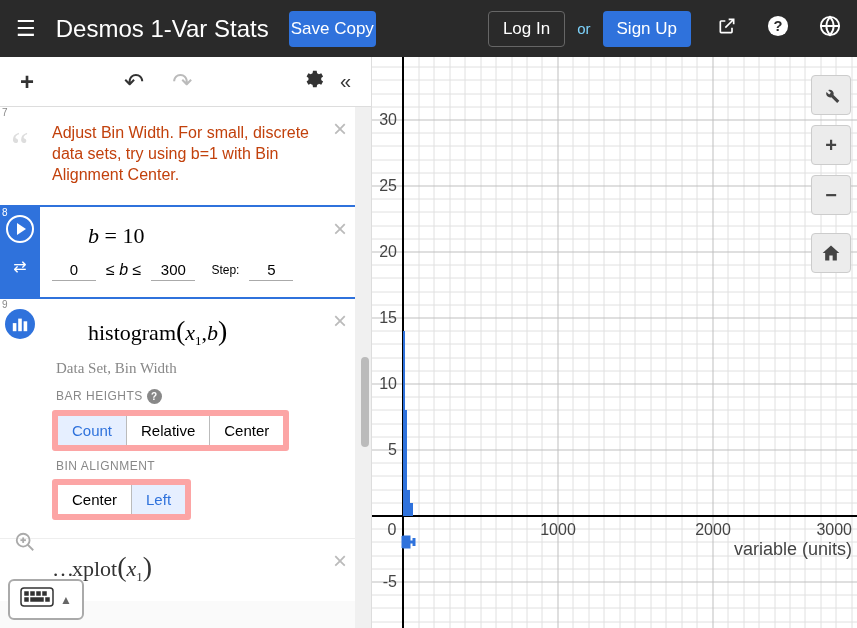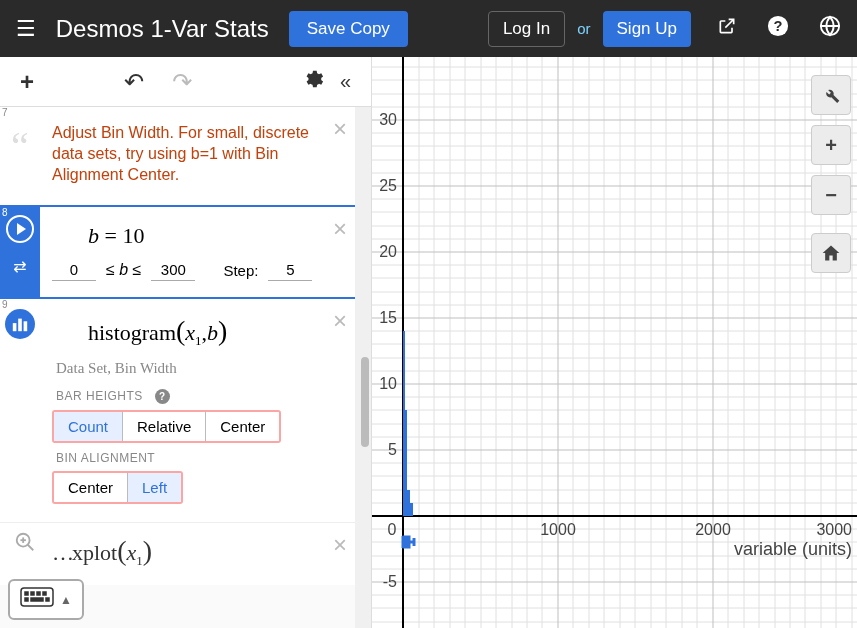--- a/index.html
+++ b/index.html
@@ -1,21 +1,21 @@
 <!DOCTYPE html>
 <html><head>
 <meta charset="utf-8">
 <style>
   * { box-sizing: border-box; margin: 0; padding: 0; }
   body { width: 857px; height: 628px; font-family: Arial, sans-serif; overflow: hidden; background: #fff; }
 
   .header { background: #2a2a2a; height: 57px; display: flex; align-items: center; padding: 0 12px; gap: 12px; }
   .menu-icon { color: #fff; font-size: 22px; cursor: pointer; padding: 4px; }
   .title { color: #fff; font-size: 24px; font-weight: 400; flex-shrink: 0; margin-left: 4px; }
-  .save-btn { background: #2f72dc; color: #fff; border: none; padding: 8px 18px; border-radius: 4px; font-size: 17px; font-weight: 500; cursor: pointer; margin-left: 8px; }
+  .save-btn { background: #2f72dc; color: #fff; border: none; padding: 8px 2px; border-radius: 4px; font-size: 17px; font-weight: 500; cursor: pointer; margin-left: 8px; }
   .header-spacer { flex: 1; }
   .login-btn { background: transparent; color: #fff; border: 1px solid #666; padding: 7px 14px; border-radius: 4px; font-size: 17px; font-weight: 500; cursor: pointer; }
   .or-text { color: #7dd3fc; font-size: 15px; }
   .signup-btn { background: #2f72dc; color: #fff; border: none; padding: 8px 14px; border-radius: 4px; font-size: 17px; font-weight: 500; cursor: pointer; }
   .header-icon { color: #fff; font-size: 20px; cursor: pointer; padding: 4px; margin-left: 10px; }
 
   .main { display: flex; height: 571px; position: relative; }
   .sidebar { width: 372px; border-right: 1px solid #ddd; display: flex; flex-direction: column; background: #fafafa; }
 
   .toolbar { height: 50px; display: flex; align-items: center; padding: 0 10px; border-bottom: 1px solid #ddd; background: #fff; }
@@ -40,30 +40,30 @@
   .expr-selected { background:#fff; border-top:2px solid #2f72dc; border-bottom:2px solid #2f72dc; }
   .expr-selected .expr-icon-col { background:#2f72dc; }
   .play-circle { width:28px; height:28px; border:2px solid #fff; border-radius:50%; display:flex; align-items:center; justify-content:center; color:#fff; margin-top:2px; }
   .play-triangle { width:0; height:0; border-left:9px solid #fff; border-top:6px solid transparent; border-bottom:6px solid transparent; margin-left:2px; }
   .swap-icon { color:#fff; font-size:16px; margin-top:14px; }
 
   .math-expr { font-family: 'Times New Roman', serif; font-size: 22px; font-style: italic; padding: 10px 4px 6px; margin-left: 36px; }
   .slider-row { display:flex; align-items:center; gap:10px; padding: 4px 4px 10px; font-size:15px; }
   .slider-row input { width:44px; border:none; border-bottom:1px solid #aaa; text-align:center; font-size:15px; padding:2px 0; }
   .leq { font-size:16px; }
-  .step-label { font-size: 15px; margin-left: 18px; }
+  .step-label { font-size: 12px; margin-left: 6px; }
 
   .hist-icon { width:30px; height:30px; border-radius:50%; background:#2f72dc; display:flex; align-items:center; justify-content:center; margin-top:4px; }
   .hist-icon svg { width:18px; height:18px; }
 
   .caption { font-size:15px; color:#888; padding:4px 4px;font-family:Liberation Serif, serif; }
-  .section-label { font-size:12px; color:#888; padding: 8px 4px 6px; letter-spacing:0.5px; display:flex; align-items:center; gap:12px; }
+  .section-label { font-size:12px; color:#888; padding: 8px 4px 6px; letter-spacing:0.5px; display:flex; align-items:center; gap:4px; }
   .help-circle { display:inline-flex; align-items:center; justify-content:center; width:15px; height:15px; border-radius:50%; background:#888; color:#fff; font-size:10px; font-weight:bold; }
 
-  .seg-group { display:flex; border:2px solid #fca5a5; border-radius:3px; overflow:hidden; width: fit-content; }
+  .seg-group { display:flex; border:6px solid #fca5a5; border-radius:3px; overflow:hidden; width: fit-content; }
   .seg-btn { border:none; background:#fff; padding:6px 14px; font-size:15px; cursor:pointer; border-right:1px solid #bbb; }
   .seg-btn:last-child { border-right:none; }
   .seg-btn.active { background:#e6efff; color:#2f72dc; }
 
   .zoom-fit { position:absolute; left:14px; bottom:70px; font-size:20px; color:#aaa; cursor:pointer; }
 
   .keypad-btn { position:absolute; left:8px; bottom:8px; background:#fff; border:2px solid #aaa; border-radius:6px; padding:6px 10px; display:flex; align-items:center; gap:6px; cursor:pointer; }
   .kb-icon { font-size:20px; }
   .kb-tri { font-size:12px; color:#666; }
 

